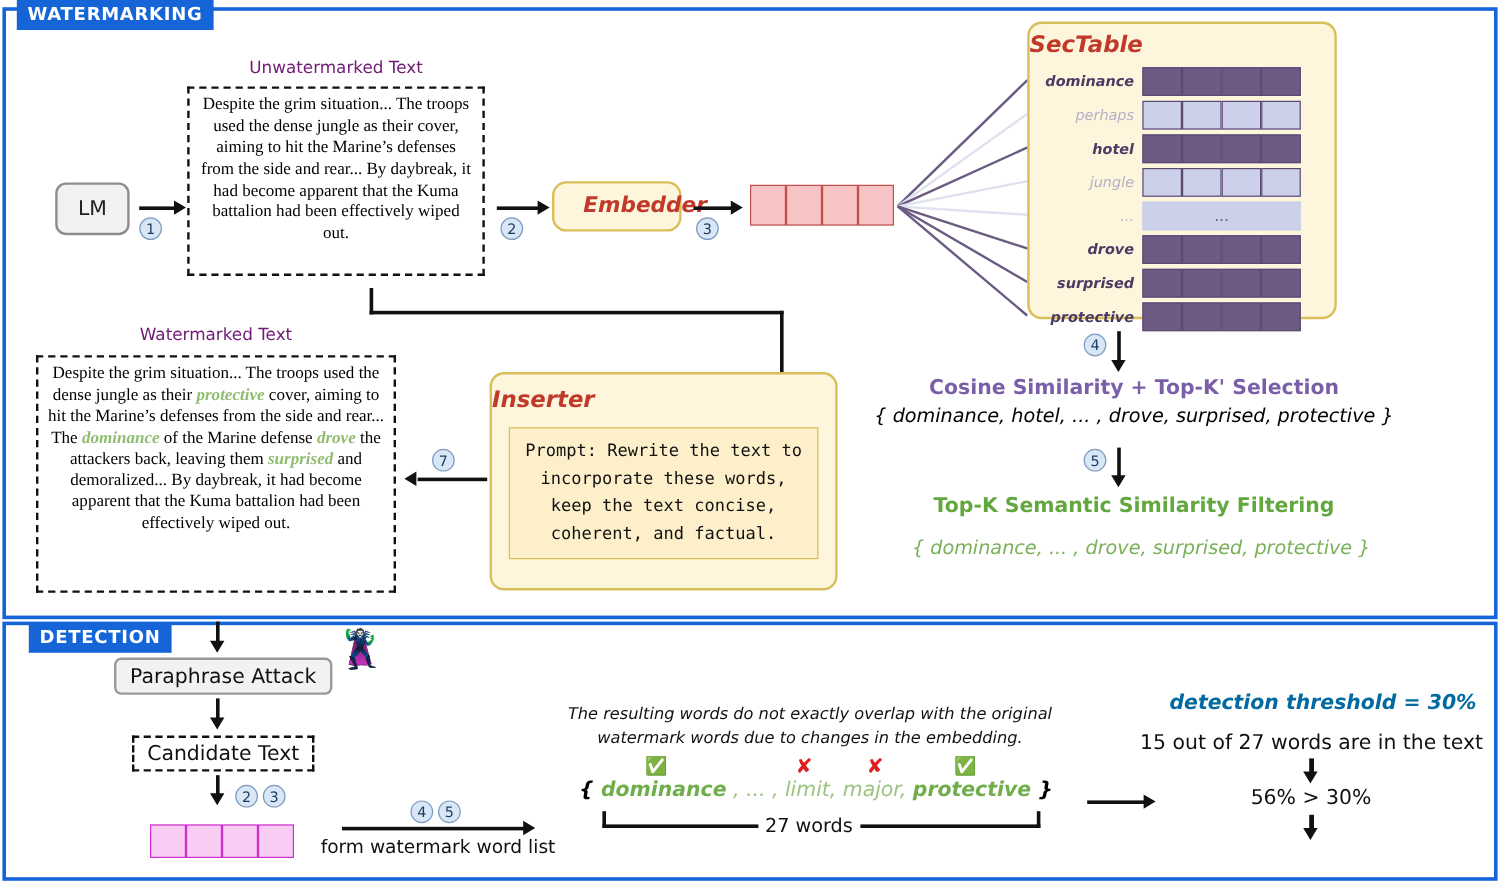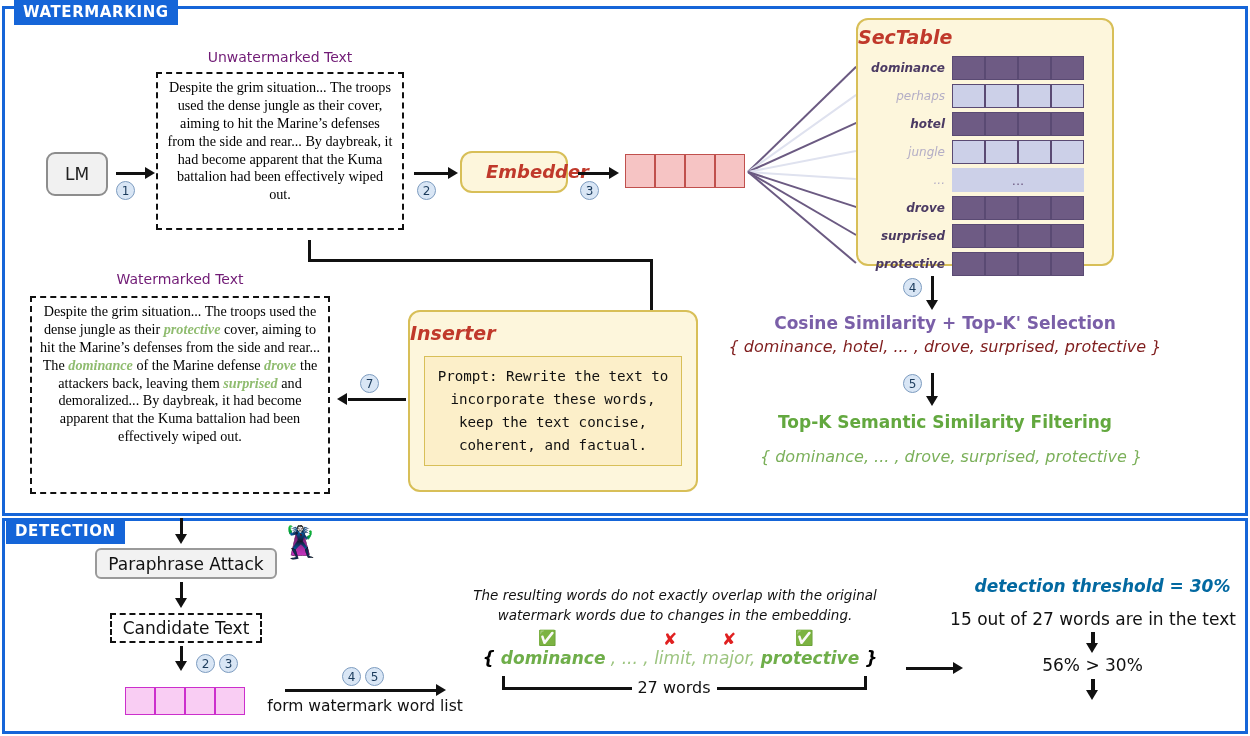--- a/index.html
+++ b/index.html
@@ -27,21 +27,21 @@
     background:#1565d8;
     color:#fff;
     font-weight:bold;
     font-size:15px;
     letter-spacing:.6px;
     padding:3px 9px 4px 9px;
     font-family:"DejaVu Sans", sans-serif;
     z-index:6;
   }
   #wm-banner { left:14px; top:0px; }
-  #det-banner { left:6px; top:519px; }
+  #det-banner { left:24px; top:519px; }
 
   
   .abs { position:absolute; }
   .label-title {
     font-size:14px; color:#701a75; text-align:center;
     font-family:"DejaVu Sans", sans-serif;
   }
 
   
   .dashed-box {
@@ -127,21 +127,21 @@
   
   .head-purple {
     color:#7a5fa8; font-weight:bold; font-size:17px;
     font-family:"DejaVu Sans", sans-serif; text-align:center;
   }
   .head-green {
     color:#63a83f; font-weight:bold; font-size:17px;
     font-family:"DejaVu Sans", sans-serif; text-align:center;
   }
   .set-purple {
-    color:#7f1d1d; font-size:16px; font-style:italic;
+    color:#000000; font-size:16px; font-style:italic;
     font-family:"DejaVu Sans", sans-serif; text-align:center;
   }
   .set-green {
     color:#7bb05a; font-size:16px; font-style:italic;
     font-family:"DejaVu Sans", sans-serif; text-align:center;
   }
 
   
   .grey-box {
     position:absolute;

